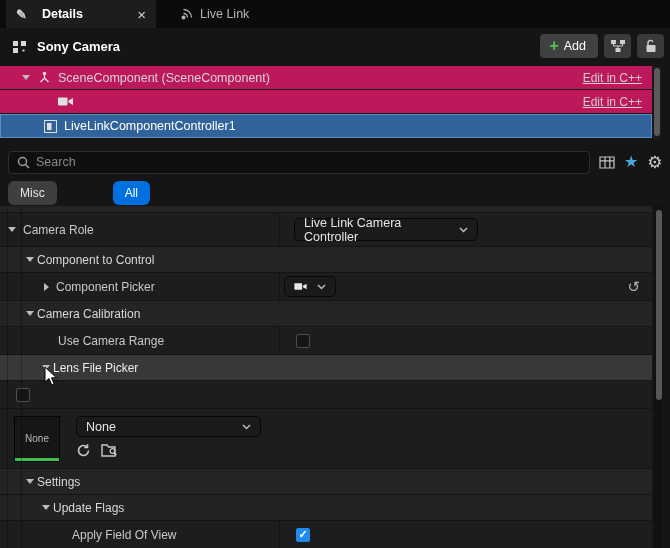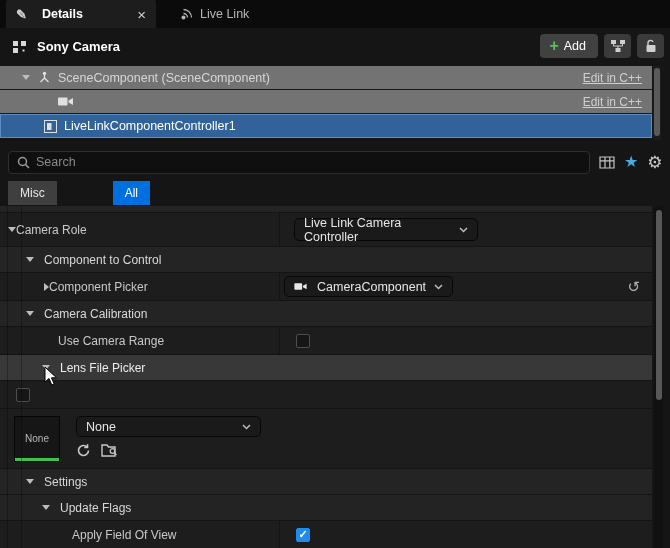--- a/index.html
+++ b/index.html
@@ -22,49 +22,49 @@
   .header { position:absolute; left:0; top:30px; width:670px; height:32px; display:flex; align-items:center; background:#151515; }
   .actor-icon { margin-left:12px; display:inline-flex; color:#d8d8d8; }
   .title { margin-left:9px; font-size:13px; font-weight:bold; color:#fff; }
   .header .spacer { flex:1; }
   .add-btn { height:24px; padding:0 12px 0 9px; background:#414141; border-radius:4px; display:flex; align-items:center; gap:5px; color:#fff; font-size:12.5px; }
   .add-btn .plus { color:#57c357; font-size:16px; font-weight:bold; line-height:1; }
   .icon-btn { width:27px; height:24px; margin-left:6px; background:#3a3a3a; border-radius:4px; display:flex; align-items:center; justify-content:center; color:#cfcfcf; }
   .icon-btn:last-child { margin-right:6px; }
   
   .tree { position:absolute; left:0; top:66px; width:652px; }
-  .trow { height:24px; display:flex; align-items:center; background:#737373; border-bottom:1px solid #181818; color:#d6d6d6; font-size:12.5px; }
+  .trow { height:24px; display:flex; align-items:center; background:#be185d; border-bottom:1px solid #181818; color:#d6d6d6; font-size:12.5px; }
   .trow.selected { background:#31639a; color:#fff; border:1px solid #5c8ec2; }
   .trow .ticon { display:inline-flex; color:#e0e0e0; margin-right:7px; }
   .trow .tlink { margin-left:auto; margin-right:10px; text-decoration:underline; color:#d0d0d0; font-size:12px; }
   .caret-d { width:0; height:0; border-left:4px solid transparent; border-right:4px solid transparent; border-top:5px solid #bdbdbd; display:inline-block; }
   .caret-r { width:0; height:0; border-top:4px solid transparent; border-bottom:4px solid transparent; border-left:5px solid #bdbdbd; display:inline-block; }
   .tree-scroll { position:absolute; left:653px; top:66px; width:8px; height:74px; background:#1b1b1b; }
   .tree-scroll .thumb { position:absolute; left:1px; top:2px; width:6px; height:68px; background:#5a5a5a; border-radius:3px; }
   
   .searchrow { position:absolute; left:0; top:148px; width:670px; height:28px; display:flex; align-items:center; }
   .searchbox { margin-left:8px; width:582px; height:23px; background:#0f0f0f; border:1px solid #2e2e2e; border-radius:4px; display:flex; align-items:center; padding:0 8px; gap:6px; }
   .searchbox svg { color:#9a9a9a; flex:none; }
   .searchbox input { background:transparent; border:none; outline:none; color:#ddd; font-family:"Liberation Sans",sans-serif; font-size:12.5px; width:100%; }
   .searchbox input::placeholder { color:#8a8a8a; }
   .sicon { margin-left:9px; display:inline-flex; color:#c4c4c4; }
   .star { color:#4aa9e0; font-size:16px; line-height:1; }
   .gear { color:#c8c8c8; font-size:17px; line-height:1; }
   
   .filterrow { position:absolute; left:0; top:181px; width:670px; height:24px; display:flex; align-items:center; gap:8px; }
-  .pill { height:24px; padding:8px 12px; border-radius:0; display:flex; align-items:center; font-size:12px; color:#e8e8e8; }
+  .pill { height:24px; padding:8px 12px; border-radius:6px; display:flex; align-items:center; font-size:12px; color:#e8e8e8; }
   .pill.misc { margin-left:8px; background:#3f3f3f; }
   .pill.all { background:#0070e0; color:#fff;margin-left:48px; }
   
   .props { position:absolute; left:0; top:206px; width:652px; height:342px; background:#151515; }
   .guide { position:absolute; top:0; bottom:0; width:1px; background:rgba(0,0,0,0.30); z-index:3; }
   .prow { display:flex; align-items:center; background:#1d1d1d; border-bottom:1px solid #141414; position:relative; }
-  .prow .name { width:280px; align-self:stretch; display:flex; align-items:center; gap:0; border-right:1px solid #141414; color:#c8c8c8; }
+  .prow .name { width:280px; align-self:stretch; display:flex; align-items:center; gap:7px; border-right:1px solid #141414; color:#c8c8c8; }
   .prow .val { flex:1; display:flex; align-items:center; align-self:stretch; }
-  .pcat { display:flex; align-items:center; gap:10px; background:#242424; border-bottom:1px solid #141414; color:#d8d8d8; position:relative; }
+  .pcat { display:flex; align-items:center; gap:3px; background:#242424; border-bottom:1px solid #141414; color:#d8d8d8; position:relative; }
   .sliver { height:7px; overflow:hidden; background:#242424; border-bottom:1px solid #141414; position:relative; }
   .sliver .inner { position:absolute; left:24px; top:-13px; display:flex; align-items:center; gap:7px; color:#cfcfcf; }
   .combo { display:inline-flex; align-items:center; justify-content:space-between; gap:8px; background:#1a1a1a; border:1px solid #070707; border-radius:5px; height:23px; padding:0 9px; color:#e6e6e6; font-size:12.5px; }
   .combo .chev { display:inline-flex; color:#bdbdbd; }
   .checkbox { width:14px; height:14px; border:1px solid #4e4e4e; border-radius:2px; background:#161616; display:inline-flex; align-items:center; justify-content:center; }
   .checkbox[data-checked="true"] { background:#1f8ced; border-color:#1f8ced; }
   .checkbox[data-checked="true"]::after { content:"✓"; color:#fff; font-size:11px; font-weight:bold; }
   .reset { margin-left:auto; margin-right:12px; color:#b0b0b0; font-size:15px; }
   .thumb-box { width:46px; height:46px; background:#161616; border:1px solid #060606; position:relative; display:flex; align-items:center; justify-content:center; color:#b8b8b8; font-size:10px; }
   .thumb-box .greenbar { position:absolute; left:0; right:0; bottom:0; height:3px; background:#3fc14f; }
@@ -224,21 +224,20 @@
           <span>Component Picker</span>
         </div>
       <div class="val">
         <div class="combo" style="margin-left:4px; height:21px">
           <span class="camicon">
               <svg width="13" height="9" viewBox="0 0 15 11">
                 <rect x="0" y="1.5" width="9.5" height="8" rx="1" fill="currentColor"></rect>
                 <path d="M10.5 4.5L15 2v7l-4.5-2.5z" fill="currentColor"></path>
               </svg>
             </span>
-          <span>CameraComponent</span>
           <span class="chev">
               <svg width="9" height="6" viewBox="0 0 9 6">
                 <path d="M1 1l3.5 3.5L8 1" stroke="currentColor" stroke-width="1.5" fill="none"></path>
               </svg>
             </span>
         </div>
         <span class="reset">↺</span>
       </div>
     </div>
 

